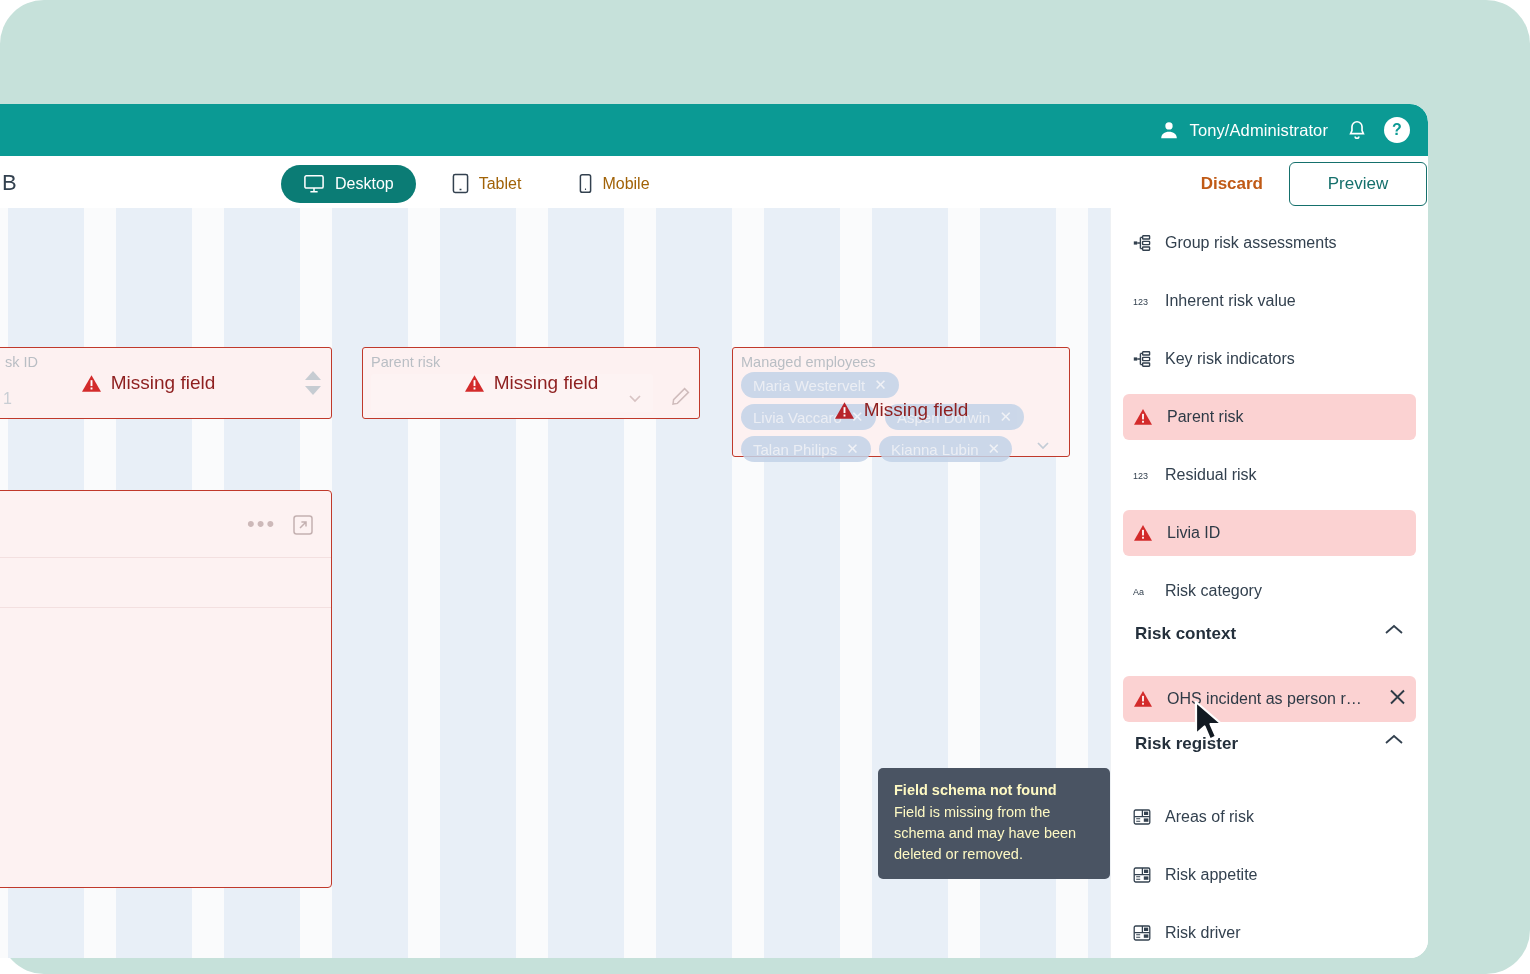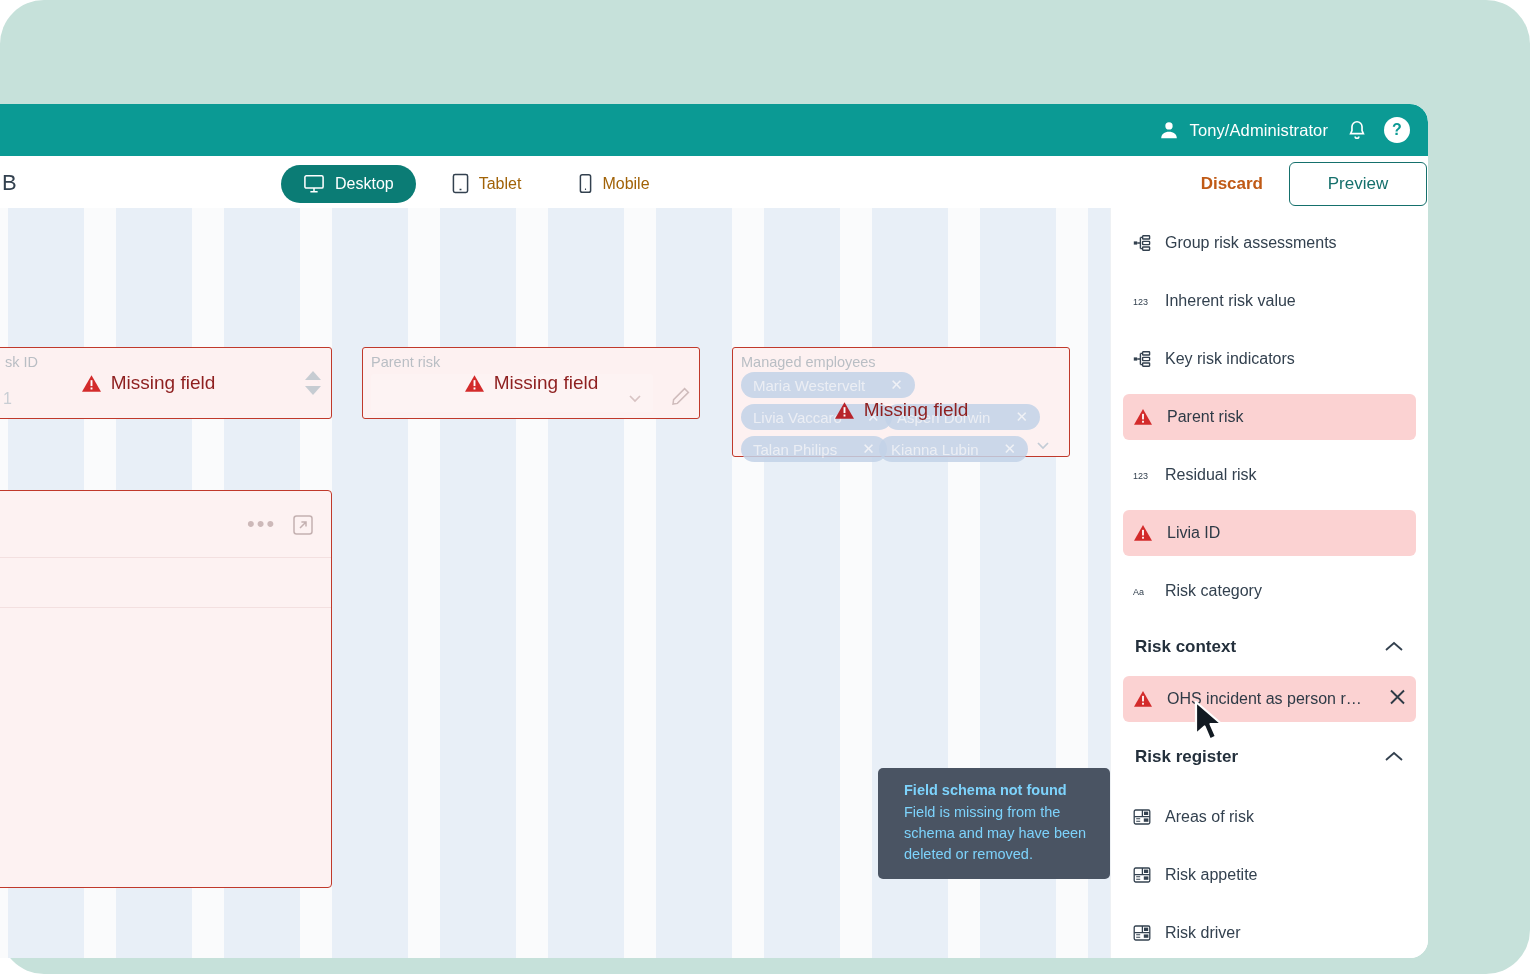--- a/index.html
+++ b/index.html
@@ -136,37 +136,37 @@
   .inner-input {
     position: absolute; background: #fdf3f3; border-radius: 3px;
   }
   .chev {
     position:absolute; width:16px; height:16px;
   }
   .pencil { position:absolute; }
   .chip {
     position: absolute; height: 26px; border-radius: 13px;
     background: #c3d3e8; color: #e9eef5; font-size: 15px;
-    display: flex; align-items: center; gap: 25px;
+    display: flex; align-items: center; gap: 9px;
     padding: 0 12px; opacity: .85;
   }
   .chip .x { font-size: 15px; color: #eef2f7; }
   
   .card-panel {
     position: absolute;
     border: 1.6px solid #c0392b; background: #fdf2f2; border-radius: 4px;
   }
   .card-divider { position: absolute; left: 0; right: 0; height: 1px; background: #f3e0e0; }
   .dots { position:absolute; color:#cdb9b9; font-size: 22px; letter-spacing:2px; }
   .expand-ico { position: absolute; }
   
   .tooltip {
     position: absolute; left: 878px; top: 664px;
-    width: 232px; padding: 12px 14px 14px 26px;
-    background: #4a5463; color: #7dd3fc; border-radius: 5px;
+    width: 232px; padding: 12px 14px 14px 16px;
+    background: #4a5463; color: #fef9c3; border-radius: 5px;
     font-size: 14.5px; line-height: 21px;
   }
   .tooltip-title { font-weight: bold; font-size: 14.5px; margin-bottom: 1px; }
   .tooltip-arrow {
     position: absolute; right: -9px; top: 42px;
     width: 0; height: 0;
     border-top: 9px solid transparent; border-bottom: 9px solid transparent;
     border-left: 10px solid #4a5463;
   }
   
@@ -181,21 +181,21 @@
     position: relative;
     display: flex; align-items: center; gap: 14px;
     height: 46px; margin: 0 12px; padding: 0 10px;
     border-radius: 6px; cursor: pointer;
   }
   .side-item .lbl { font-size: 16px; color: #33414f; white-space: nowrap; }
   .side-item.error { background: #fbd2d2; }
   .side-item.error .lbl { color: #2e3a46; }
   .side-gap { height: 12px; }
   .group-header {
-    display:flex; align-items:center; justify-content: space-between;
+    display:flex; justify-content: space-between;
     margin: 0 24px; height: 46px; cursor: pointer;
   }
   .group-header .ghl { font-size: 17px; font-weight: bold; color: #24303c; }
   .chev-up { display:block; }
   .close-x { position:absolute; right: 10px; top: 50%; transform: translateY(-50%); cursor:pointer;}
   .ellipsis { overflow:hidden; text-overflow: ellipsis; max-width: 196px; display:block;}
   
   .cursor { position: absolute; left: 1194px; top: 700px; pointer-events: none; }
 </style>
 </head>

